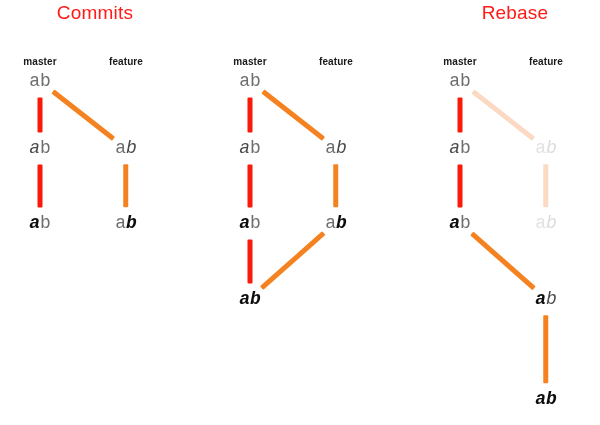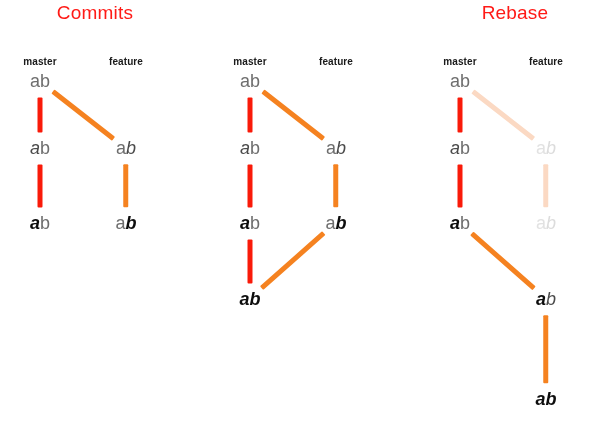--- a/index.html
+++ b/index.html
@@ -43,21 +43,21 @@
     white-space: nowrap;
     transform: translateX(-50%);
   }
 
   
   .node {
     position: absolute;
     font-size: 18px;
     white-space: nowrap;
     transform: translate(-50%, -50%);
-    font-family: Liberation Sans, sans-serif;
+    font-family: Liberation Mono, monospace;
     line-height: 1;
   }
   .node span { display: inline-block; }
 
   .ch-plain  { color: #6e6e6e; font-style: normal; font-weight: 400; }
   .ch-italic { color: #4a4a4a; font-style: italic; font-weight: 400; }
   .ch-bold   { color: #0d0d0d; font-style: italic; font-weight: bold; }
   .ch-ghost-plain  { color: #e2e2e2; font-style: normal; font-weight: 400; }
   .ch-ghost-italic { color: #dcdcdc; font-style: italic; font-weight: 400; }
 

